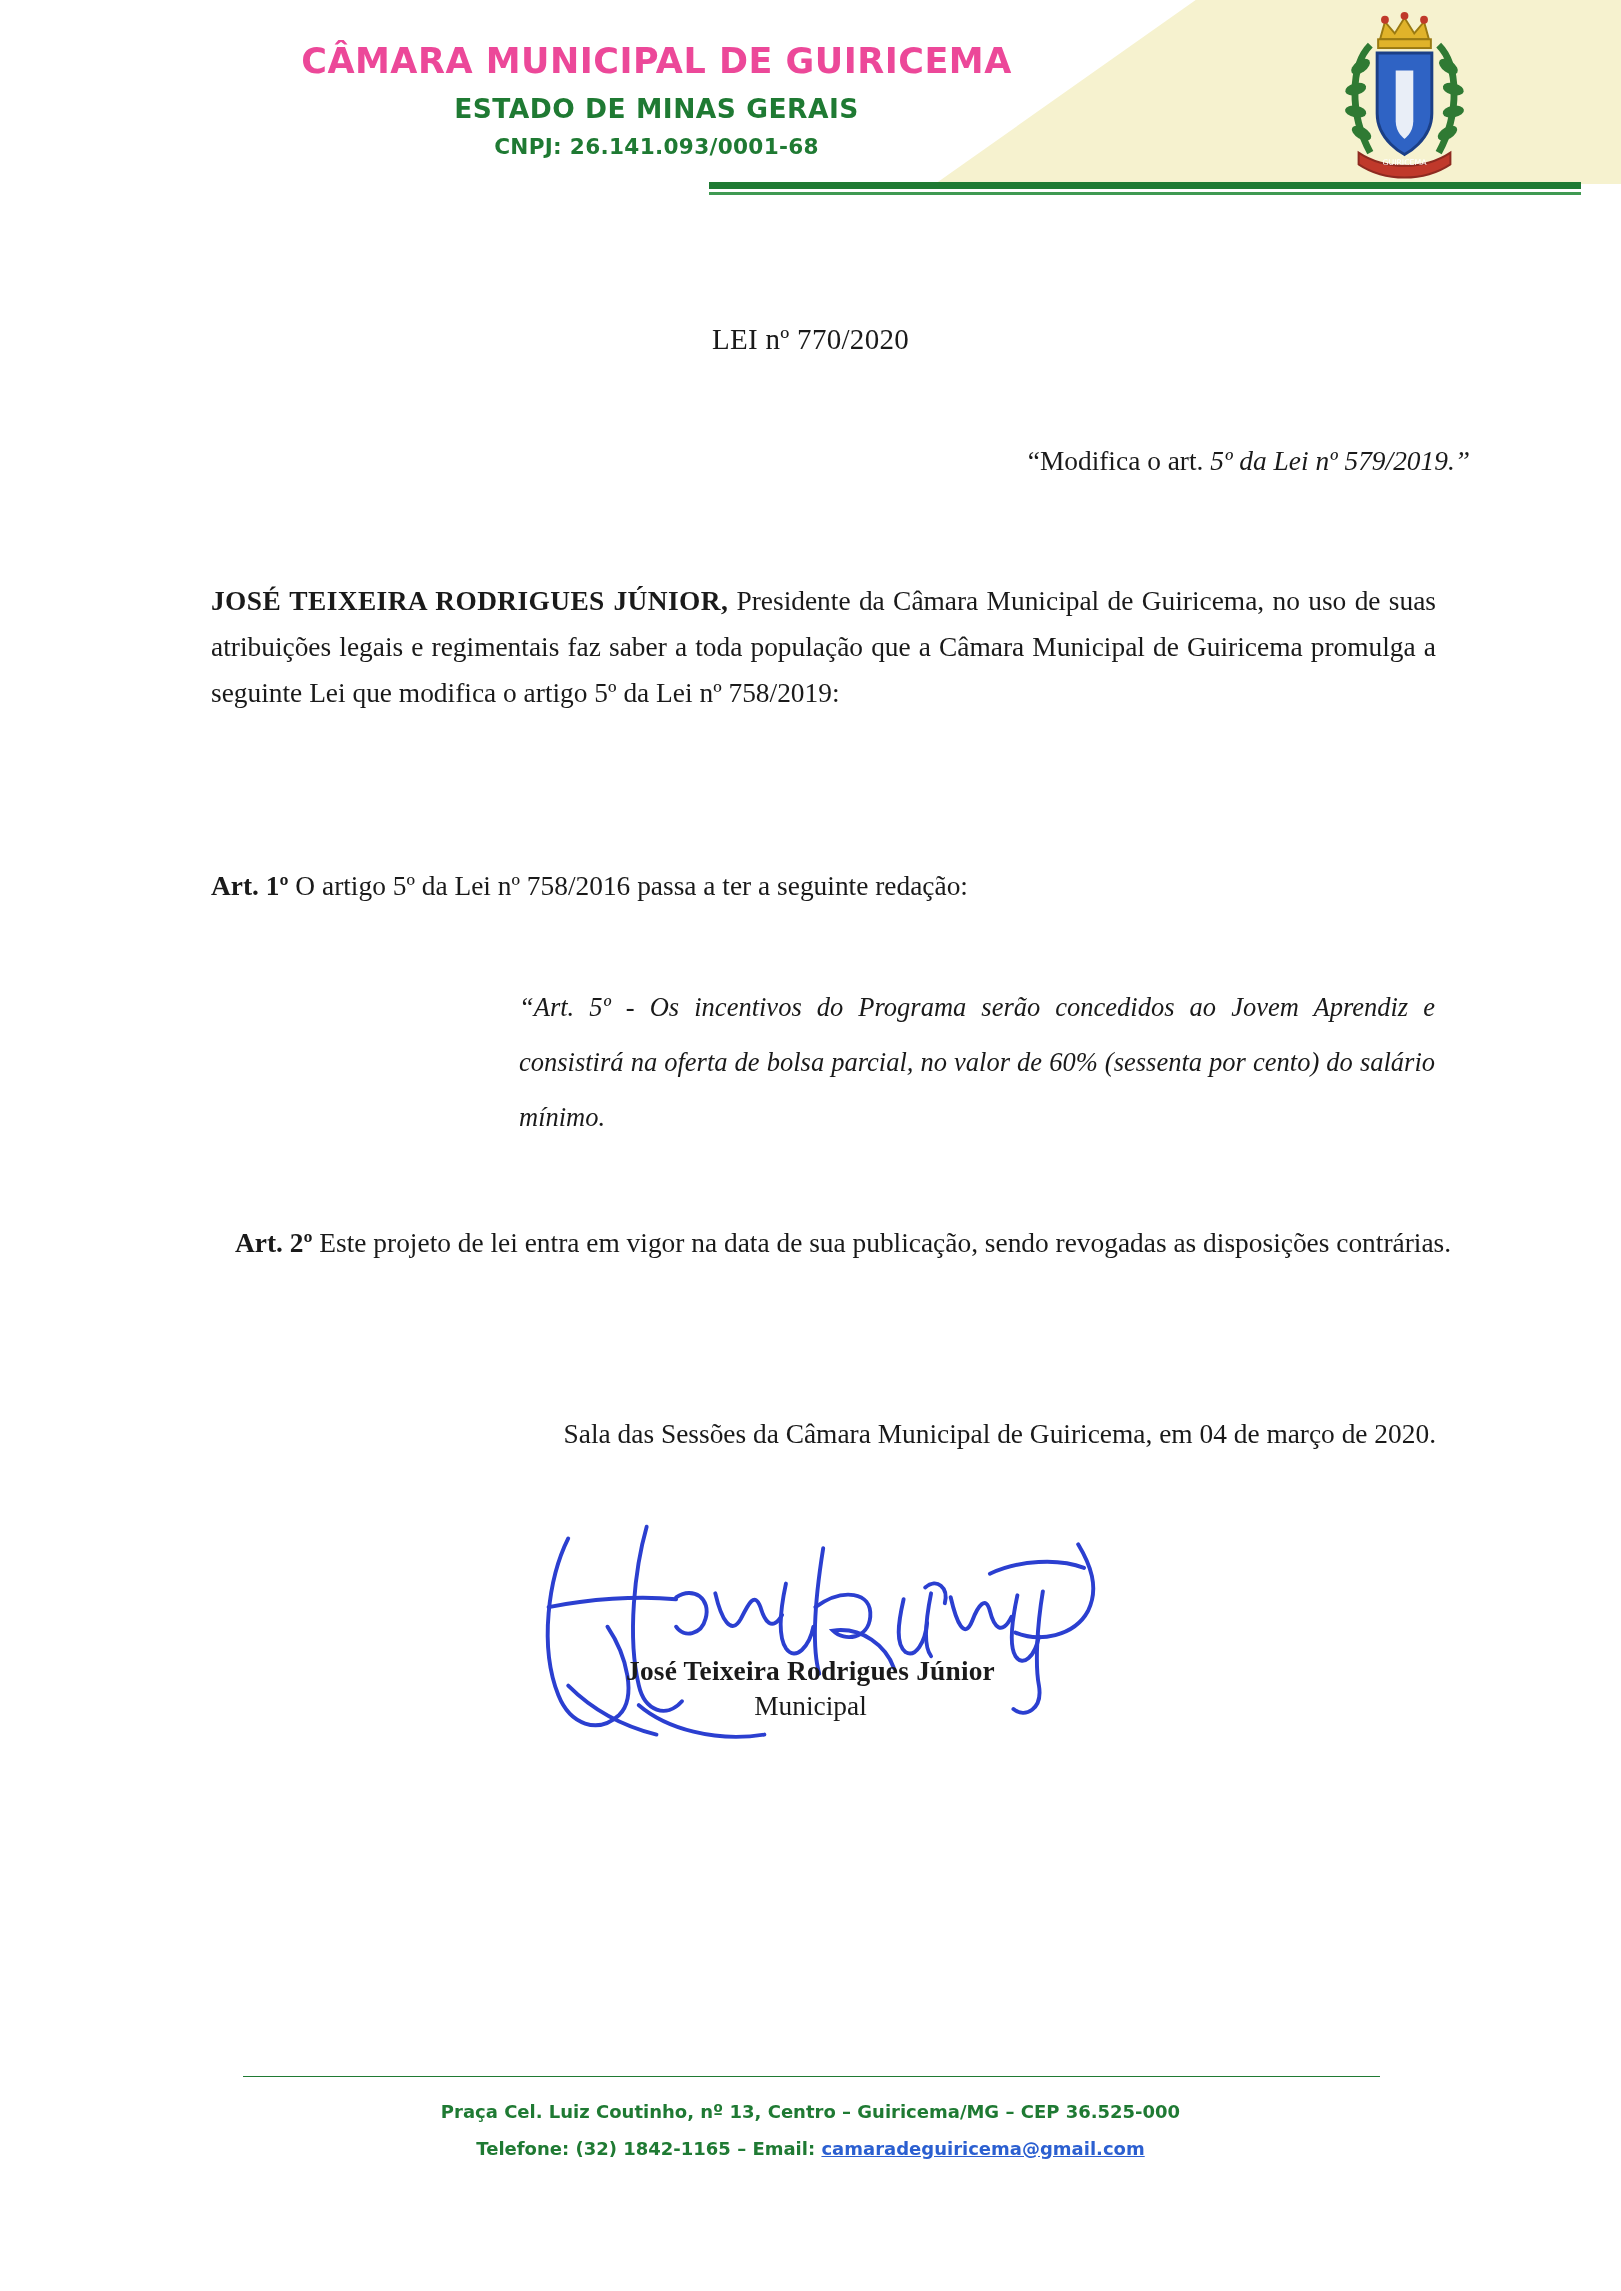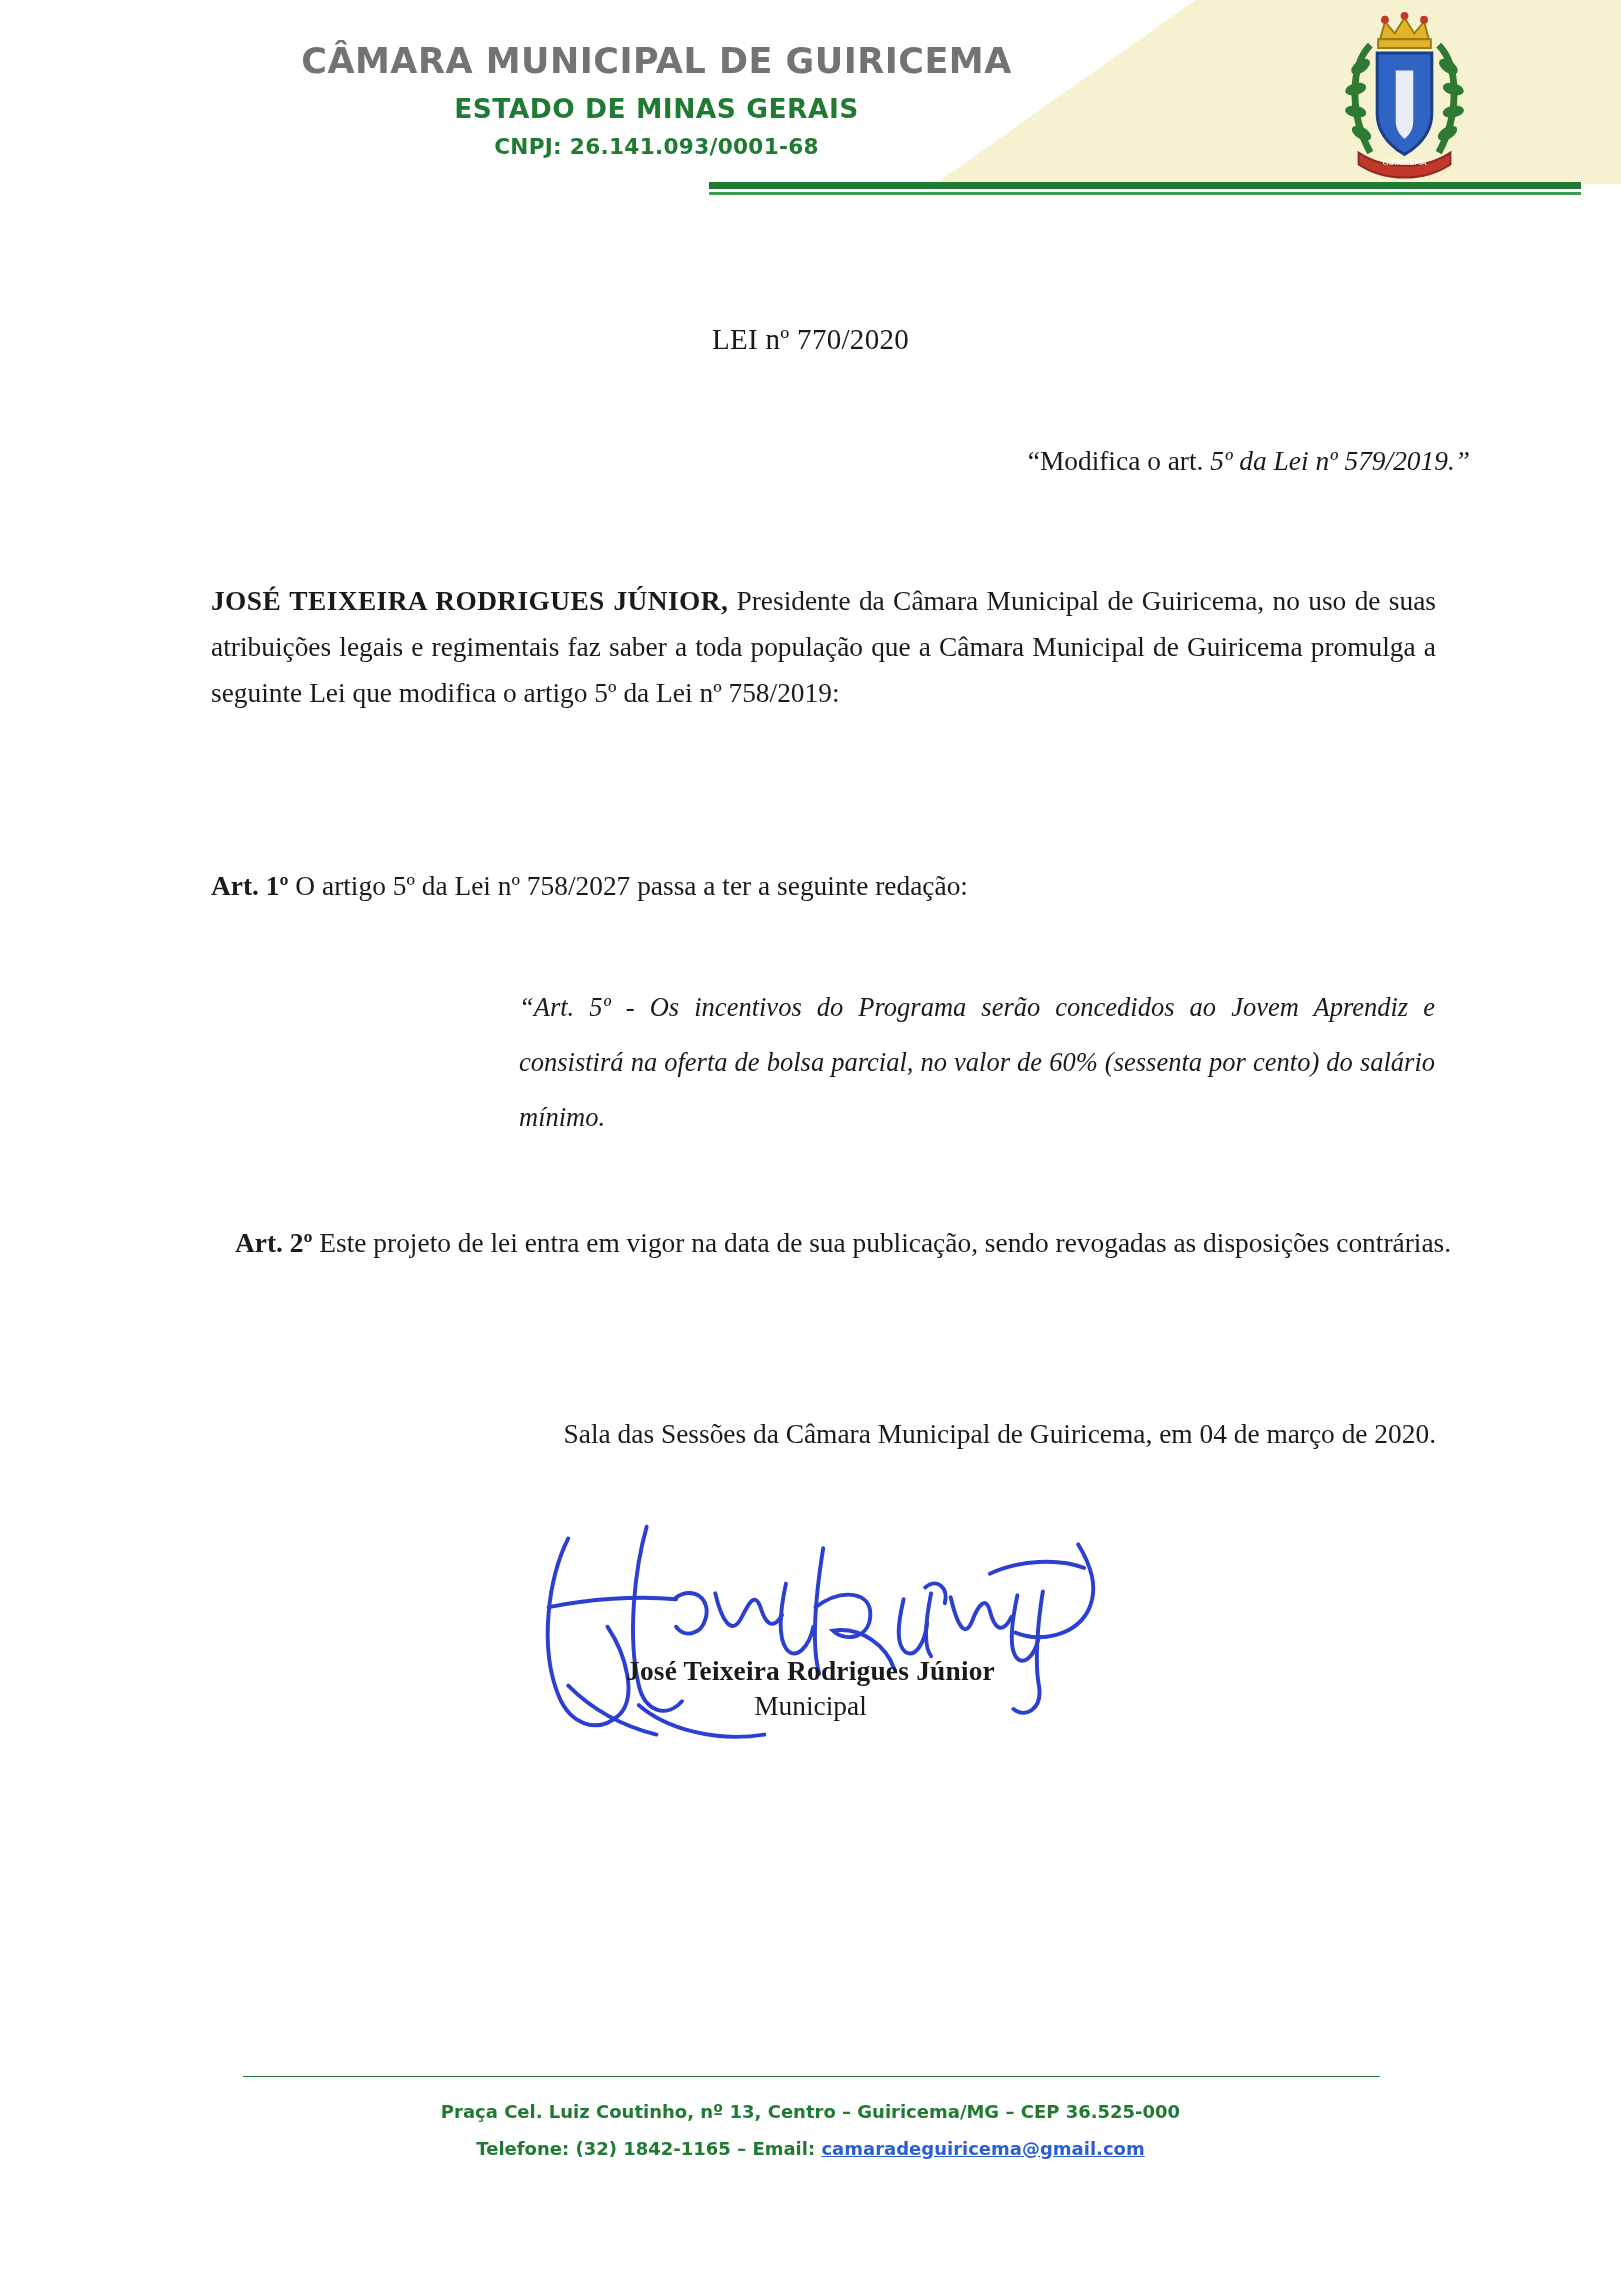--- a/index.html
+++ b/index.html
@@ -59,21 +59,21 @@
   }
   .header-title {
     position: absolute;
     top: 41px;
     left: 0;
     width: 1313px;
     text-align: center;
     font-family: "DejaVu Sans", sans-serif;
     font-weight: bold;
     font-size: 35px;
-    color: #737373;
+    color: #ec4899;
     letter-spacing: 0.5px;
   }
   .header-sub1 {
     position: absolute;
     top: 93px;
     left: 0;
     width: 1313px;
     text-align: center;
     font-family: "DejaVu Sans", sans-serif;
     font-weight: bold;
@@ -273,21 +273,21 @@
 
 <div class="epigraph">
   <span class="roman">“Modifica o art. </span><span>5º da Lei nº 579/2019.”</span>
 </div>
 
 <div class="para p-preamble">
   <span class="name">JOSÉ TEIXEIRA RODRIGUES JÚNIOR,</span><span> Presidente da Câmara Municipal de Guiricema, no uso de suas atribuições legais e regimentais faz saber a toda população que a Câmara Municipal de Guiricema promulga a seguinte Lei  que modifica o artigo 5º da Lei nº 758/2019:</span>
 </div>
 
 <div class="para p-art1">
-  <span class="art-label">Art. 1º</span><span> O artigo 5º da Lei nº 758/2027 passa a ter a seguinte redação:</span>
+  <span class="art-label">Art. 1º</span><span> O artigo 5º da Lei nº 758/2016 passa a ter a seguinte redação:</span>
 </div>
 
 <div class="quote">“Art. 5º - Os incentivos do Programa serão concedidos ao Jovem Aprendiz e consistirá na oferta de bolsa parcial, no valor de 60% (sessenta por cento) do salário mínimo.</div>
 
 <div class="para p-art2">
   <span class="art-label">Art. 2º</span><span> Este projeto de lei entra em vigor na data de sua publicação, sendo revogadas as disposições contrárias.</span>
 </div>
 
 <div class="para p-place">Sala das Sessões da Câmara Municipal de Guiricema, em 04 de março de 2020.</div>
 

